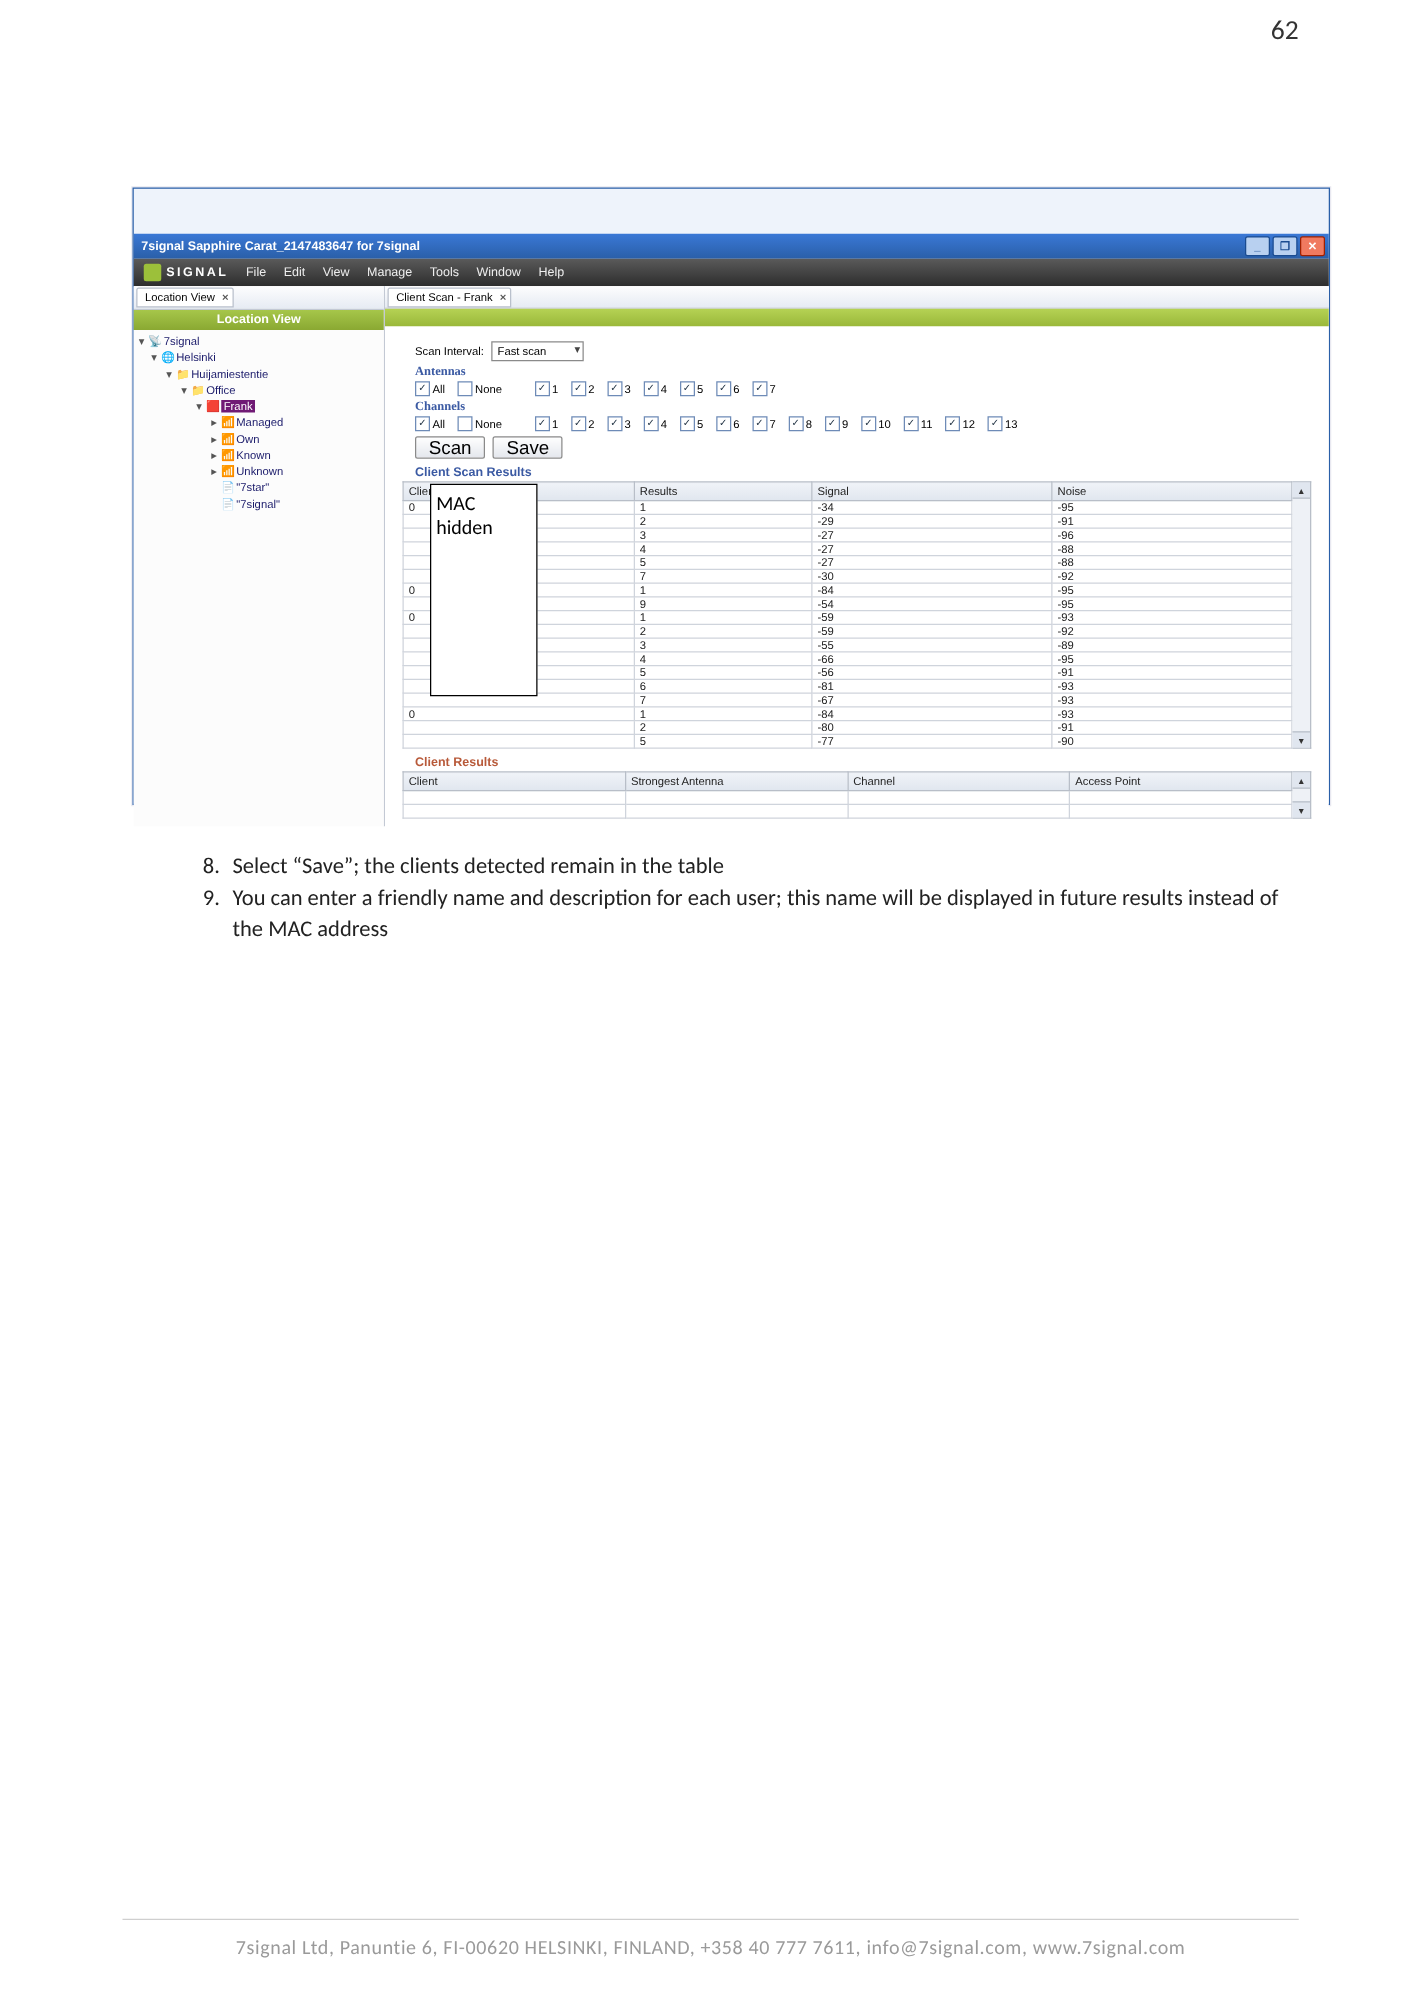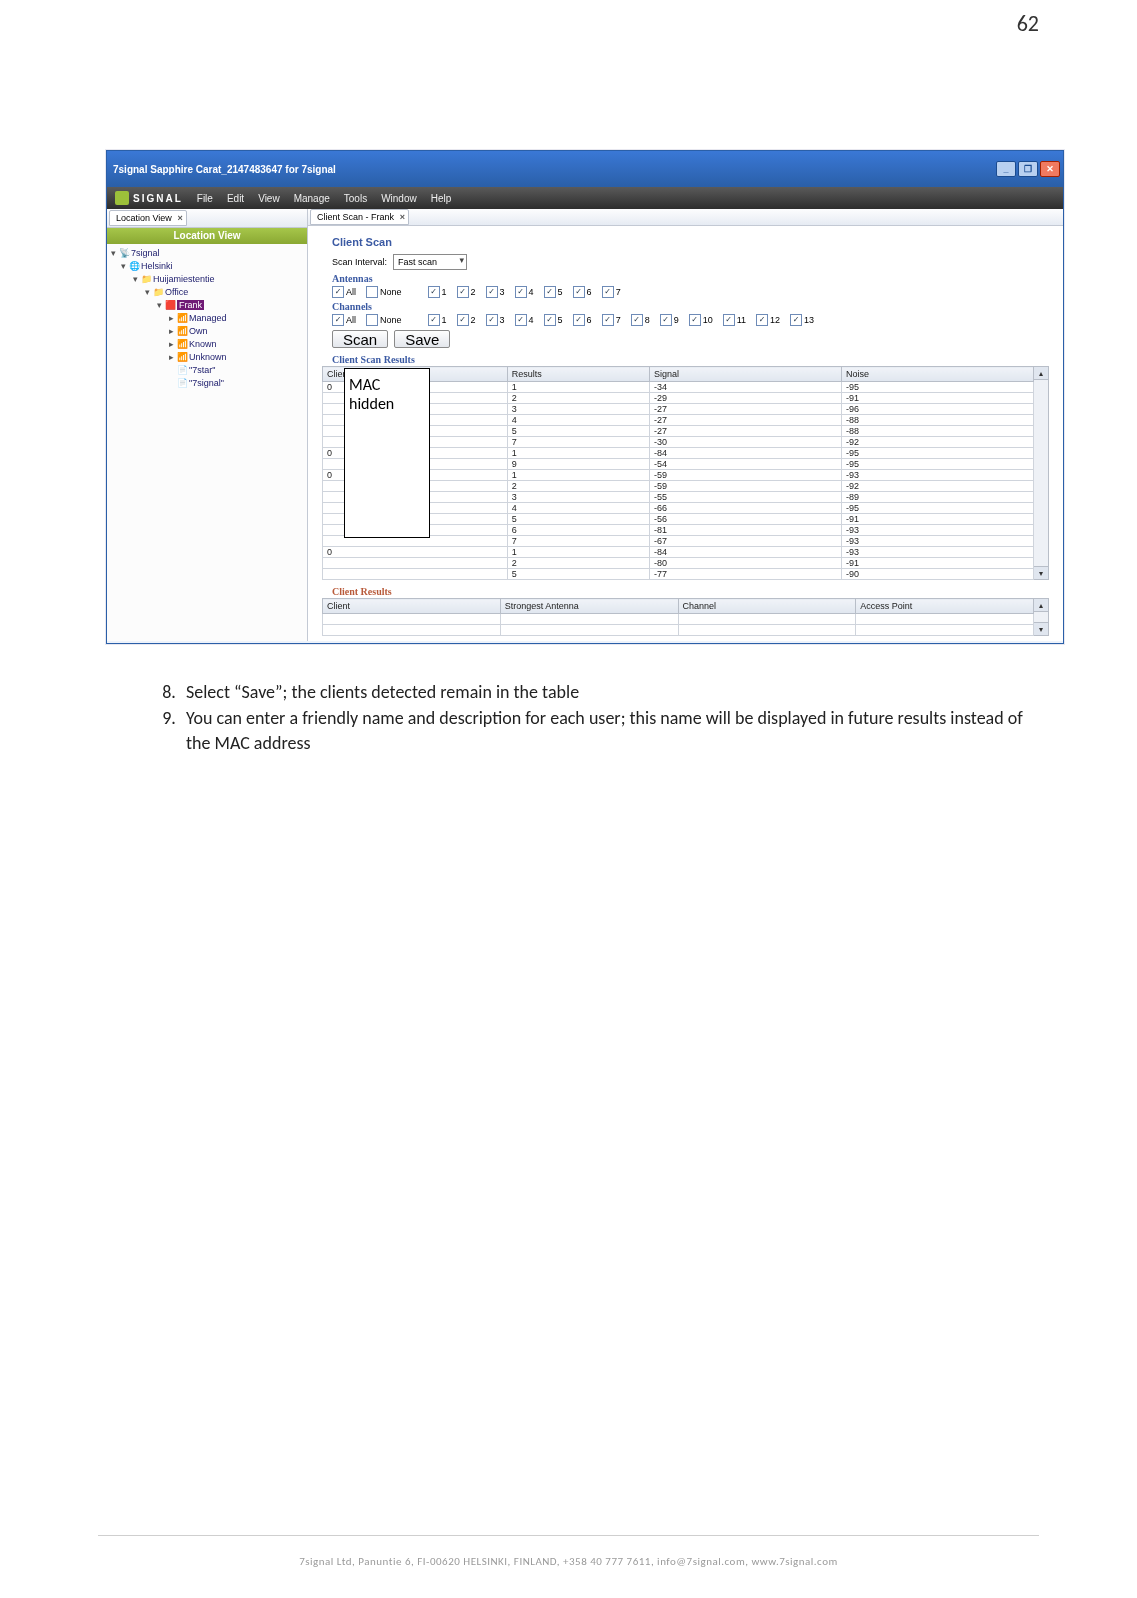--- a/index.html
+++ b/index.html
@@ -31,28 +31,29 @@
     width: 956px;
     height: 492px;
     font-family: Tahoma, Arial, sans-serif;
     font-size: 10px;
     color: #000;
     border: 1px solid #2a5fa8;
     box-shadow: 0 0 0 1px #e8e8f0;
     background: #eef3fb;
   }
   .titlebar {
-    height: 36px;
+    height: 20px;
     background: linear-gradient(#3a78d6, #2a5fa8);
     color: #fff;
     display: flex;
     align-items: center;
     padding: 0 3px 0 6px;
     font-size: 10px;
     font-weight: bold;
+    margin-top: 36px;
   }
   .titlebar .title { flex: 1; }
   .win-btns { display: flex; gap: 2px; }
   .win-btn {
     width: 18px; height: 14px;
     background: #b8d0f0;
     border: 1px solid #1a4b90;
     border-radius: 2px;
     display: flex; align-items: center; justify-content: center;
     color: #1a4b90;
@@ -197,21 +198,21 @@
   .btn {
     height: 16px; border: 1px solid #8a8a8a; background: linear-gradient(#fefefe,#e4e7ed);
     padding: 0 10px; font-size: 15px; display: inline-flex; align-items: center;
     border-radius: 2px;
   }
   .results-block {
     margin: 0 14px 6px 14px;
     position: relative;
   }
   .results-title {
-    color: #3b5aa3; font-weight: bold; font-size: 10px; margin: 0 10px 1px 10px; font-family: Liberation Serif, serif;
+    color: #3b5aa3; font-weight: bold; font-size: 10px; margin: 0 10px 1px 10px;
   }
   table.grid {
     width: 100%;
     border-collapse: collapse;
     font-size: 9px;
     table-layout: fixed;
   }
   table.grid th {
     background: linear-gradient(#f0f3f8,#e0e6ef);
     border: 1px solid #b8bec8;
@@ -287,21 +288,21 @@
     left: 98px; right: 98px;
     bottom: 62px;
     border-top: 1px solid #cfcfcf;
   }
   .footer {
     position: absolute;
     left: 0; right: 0;
     bottom: 30px;
     text-align: center;
     color: #9a9a9a;
-    font-size: 11px;
+    font-size: 16px;
     letter-spacing: 0.5px;
     font-family: Calibri, "Segoe UI", sans-serif;
   }
 </style>
 </head>
 <body>
 
 <div class="page">
   <div class="page-number">62</div>
 
@@ -358,21 +359,20 @@
       <div class="main">
         <div class="tabrow">
           <span class="tab">
             <span>Client Scan - Frank</span>
             <span class="x">×</span>
           </span>
         </div>
         <div class="greenhead"></div>
 
         <div class="content">
-          <div class="section-label">Client Scan</div>
           <div class="row">
             <span>Scan Interval:</span>
             <span class="dropdown">Fast scan</span>
           </div>
 
           <div class="section-sub">Antennas</div>
           <div class="row" id="antenna-row">
             <span class="cb checked">
                 <span class="box"></span>
                 <span>All</span>

